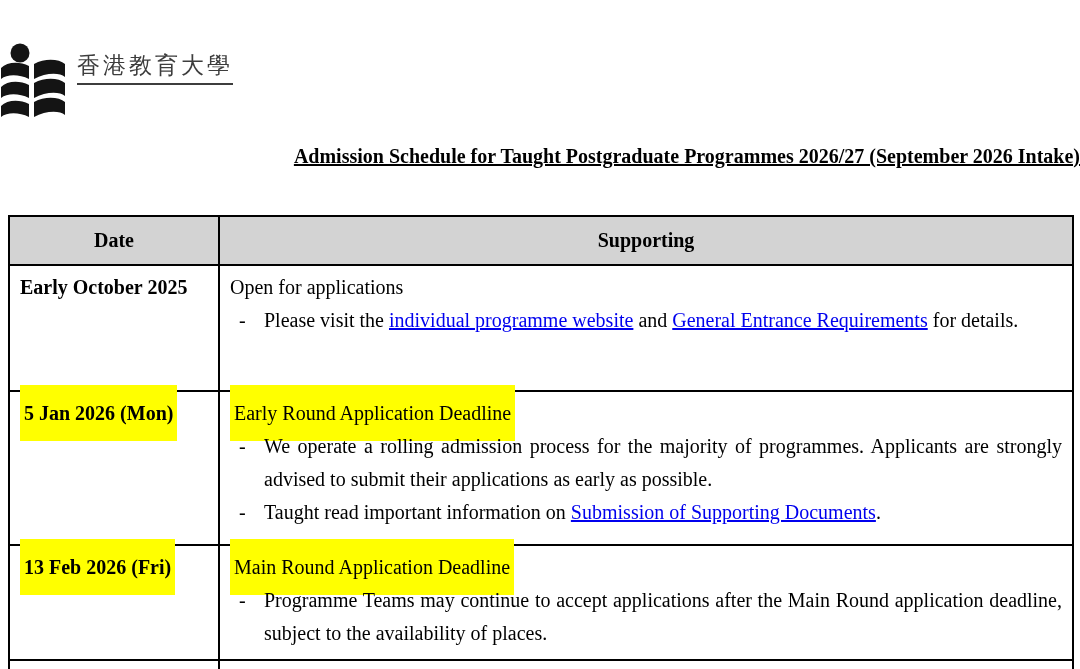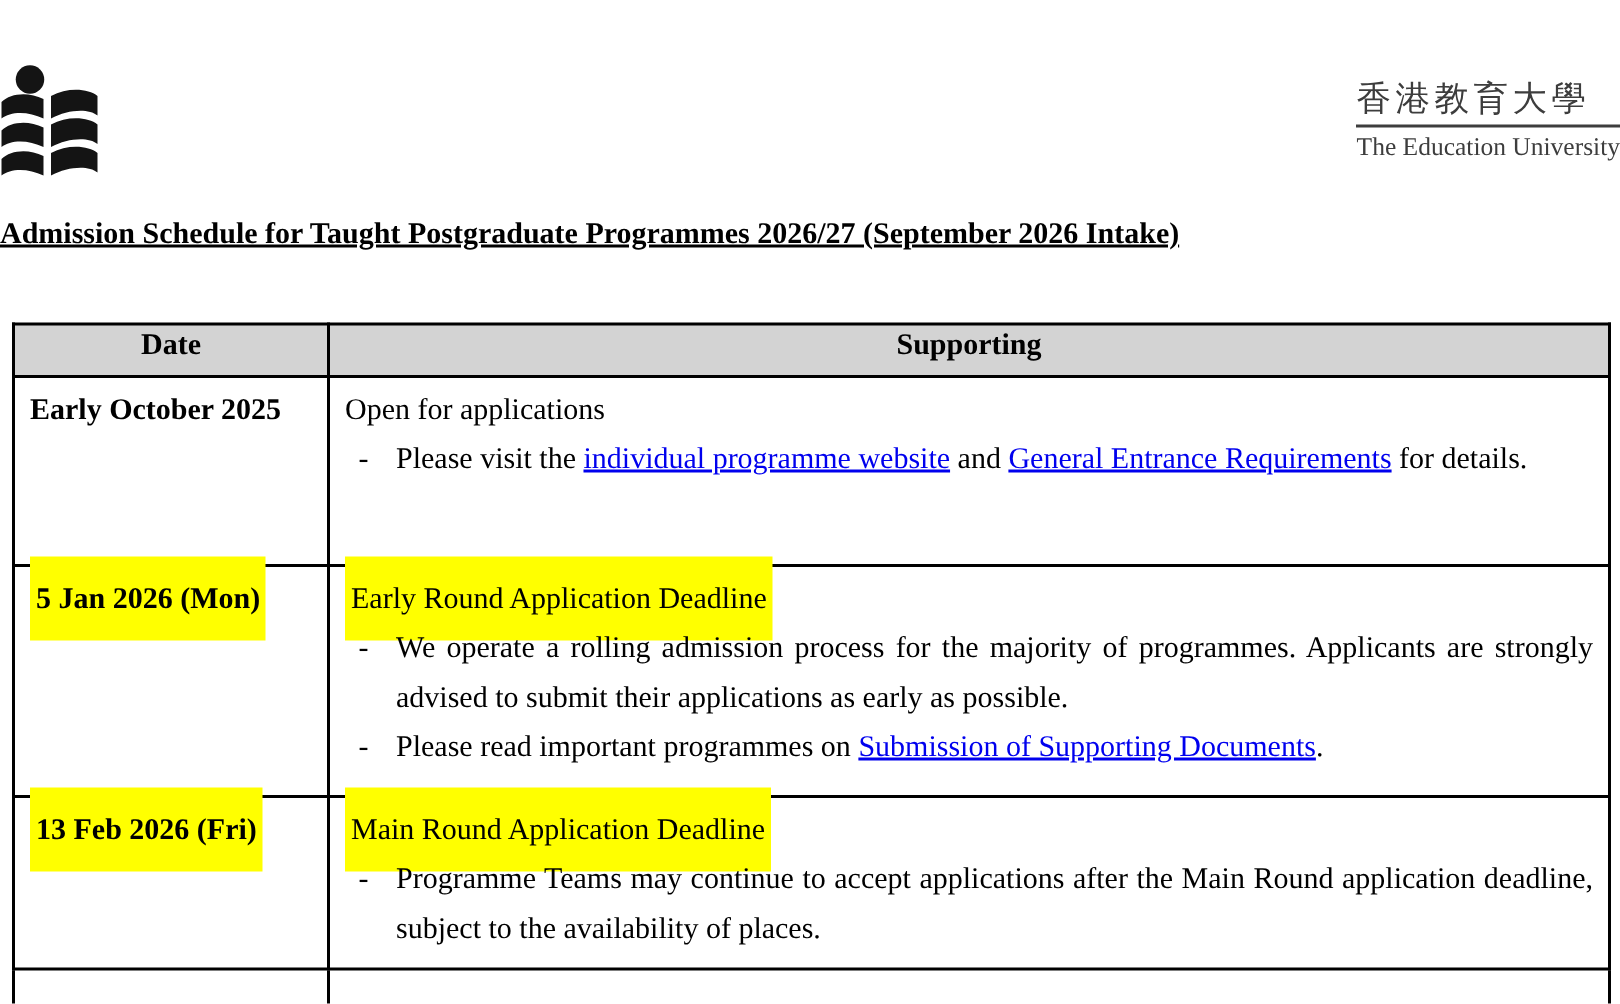--- a/index.html
+++ b/index.html
@@ -11,42 +11,42 @@
   }
   *{box-sizing:border-box;}
   html,body{margin:0;padding:0;}
   body{
     width:1080px;height:669px;overflow:hidden;background:#ffffff;
     font-family:"Liberation Serif", serif;color:#000;
   }
   .page{width:1080px;height:669px;position:relative;}
 
   
-  .logo-wrap{display:flex;justify-content:space-between;align-items:flex-start;gap:11px;padding-top:43px;}
+  .logo-wrap{display:flex;justify-content:flex-start;align-items:flex-start;gap:11px;padding-top:43px;}
   .logo-mark{width:66px;height:78px;flex:0 0 auto;}
   .logo-textcol{display:flex;flex-direction:column;padding-top:9px;}
   .logo-cn{font-size:23px;letter-spacing:3px;color:var(--logotext);line-height:1.2;font-family:"Liberation Serif", serif;}
   .logo-rule{border-bottom:2px solid var(--logotext);margin:3px 0 3px 0;}
   .logo-en{font-size:17px;color:var(--logotext);line-height:1.16;}
 
   
   .doc-title{
-    margin-top:23px;text-align:left;font-size:20px;font-weight:bold;
+    margin-top:23px;text-align:right;font-size:20px;font-weight:bold;
     text-decoration:underline;line-height:1.2;
   }
 
   
   table.sched{
     border-collapse:collapse;table-layout:fixed;width:1064px;margin:47px 8px 0 8px;
   }
   col.c-date{width:210px;}
   col.c-act{width:854px;}
   th,td{border:2px solid var(--border);vertical-align:top;}
   thead tr{height:35px;}
-  th{background:var(--headbg);font-size:20px;font-weight:bold;text-align:center;padding:2px 4px;margin-top:32px;}
+  th{background:var(--headbg);font-size:20px;font-weight:bold;text-align:center;padding:12px 4px;margin-top:32px;}
   tbody tr:nth-child(1){height:126px;}
   tbody tr:nth-child(2){height:154px;}
   tbody tr:nth-child(3){height:115px;}
   tbody tr:nth-child(4){height:60px;}
   td{padding:5px 10px;font-size:20px;line-height:33px;}
   td.date-cell{font-weight:bold;margin-left:39px;}
   .heading{font-weight:normal;}
   .hl{background:var(--hl);padding:17px 4px;}
   .bullet{position:relative;padding-left:34px;text-align:justify;}
   .bullet .marker{position:absolute;left:9px;top:0;}
@@ -63,21 +63,20 @@
       <path d="M29 23 C19 18 7 19 1 25 L1 36 C7 31 19 31 29 36 Z" fill="#141414"></path>
       <path d="M29 42 C19 37 7 38 1 44 L1 55 C7 50 19 50 29 55 Z" fill="#141414"></path>
       <path d="M29 61 C19 56 7 57 1 63 L1 74 C7 69 19 69 29 74 Z" fill="#141414"></path>
       <path d="M34 21 C45 15 59 16 65 21 L65 34 C59 29 45 30 34 36 Z" fill="#141414"></path>
       <path d="M34 40 C45 34 59 35 65 40 L65 53 C59 48 45 49 34 55 Z" fill="#141414"></path>
       <path d="M34 59 C45 53 59 54 65 59 L65 72 C59 67 45 68 34 74 Z" fill="#141414"></path>
     </svg>
     <div class="logo-textcol">
       <div class="logo-cn">香港教育大學</div>
       <div class="logo-rule"></div>
-      <div class="logo-en">The Education University</div>
     </div>
   </div>
 
   <div class="doc-title">Admission Schedule for Taught Postgraduate Programmes 2026/27 (September 2026 Intake)</div>
 
   <table class="sched">
     <colgroup>
         <col class="c-date">
         <col class="c-act">
       </colgroup>
@@ -93,21 +92,21 @@
           <td>
             <div class="heading"><span>Open for applications</span></div>
             <div class="bullet"><span class="marker">-</span><span>Please visit the </span><a class="link" href="#">individual programme website</a><span> and </span><a class="link" href="#">General Entrance Requirements</a><span> for details.</span></div>
           </td>
         </tr>
         <tr>
           <td class="date-cell"><span class="hl">5 Jan 2026 (Mon)</span></td>
           <td>
             <div class="heading"><span class="hl">Early Round Application Deadline</span></div>
             <div class="bullet"><span class="marker">-</span><span>We operate a rolling admission process for the majority of programmes. Applicants are strongly advised to submit their applications as early as possible.</span></div>
-            <div class="bullet"><span class="marker">-</span><span>Please read important programmes on </span><a class="link" href="#">Submission of Supporting Documents</a><span>.</span></div>
+            <div class="bullet"><span class="marker">-</span><span>Taught read important information on </span><a class="link" href="#">Submission of Supporting Documents</a><span>.</span></div>
           </td>
         </tr>
         <tr>
           <td class="date-cell"><span class="hl">13 Feb 2026 (Fri)</span></td>
           <td>
             <div class="heading"><span class="hl">Main Round Application Deadline</span></div>
             <div class="bullet"><span class="marker">-</span><span>Programme Teams may continue to accept applications after the Main Round application deadline, subject to the availability of places.</span></div>
           </td>
         </tr>
         <tr>

